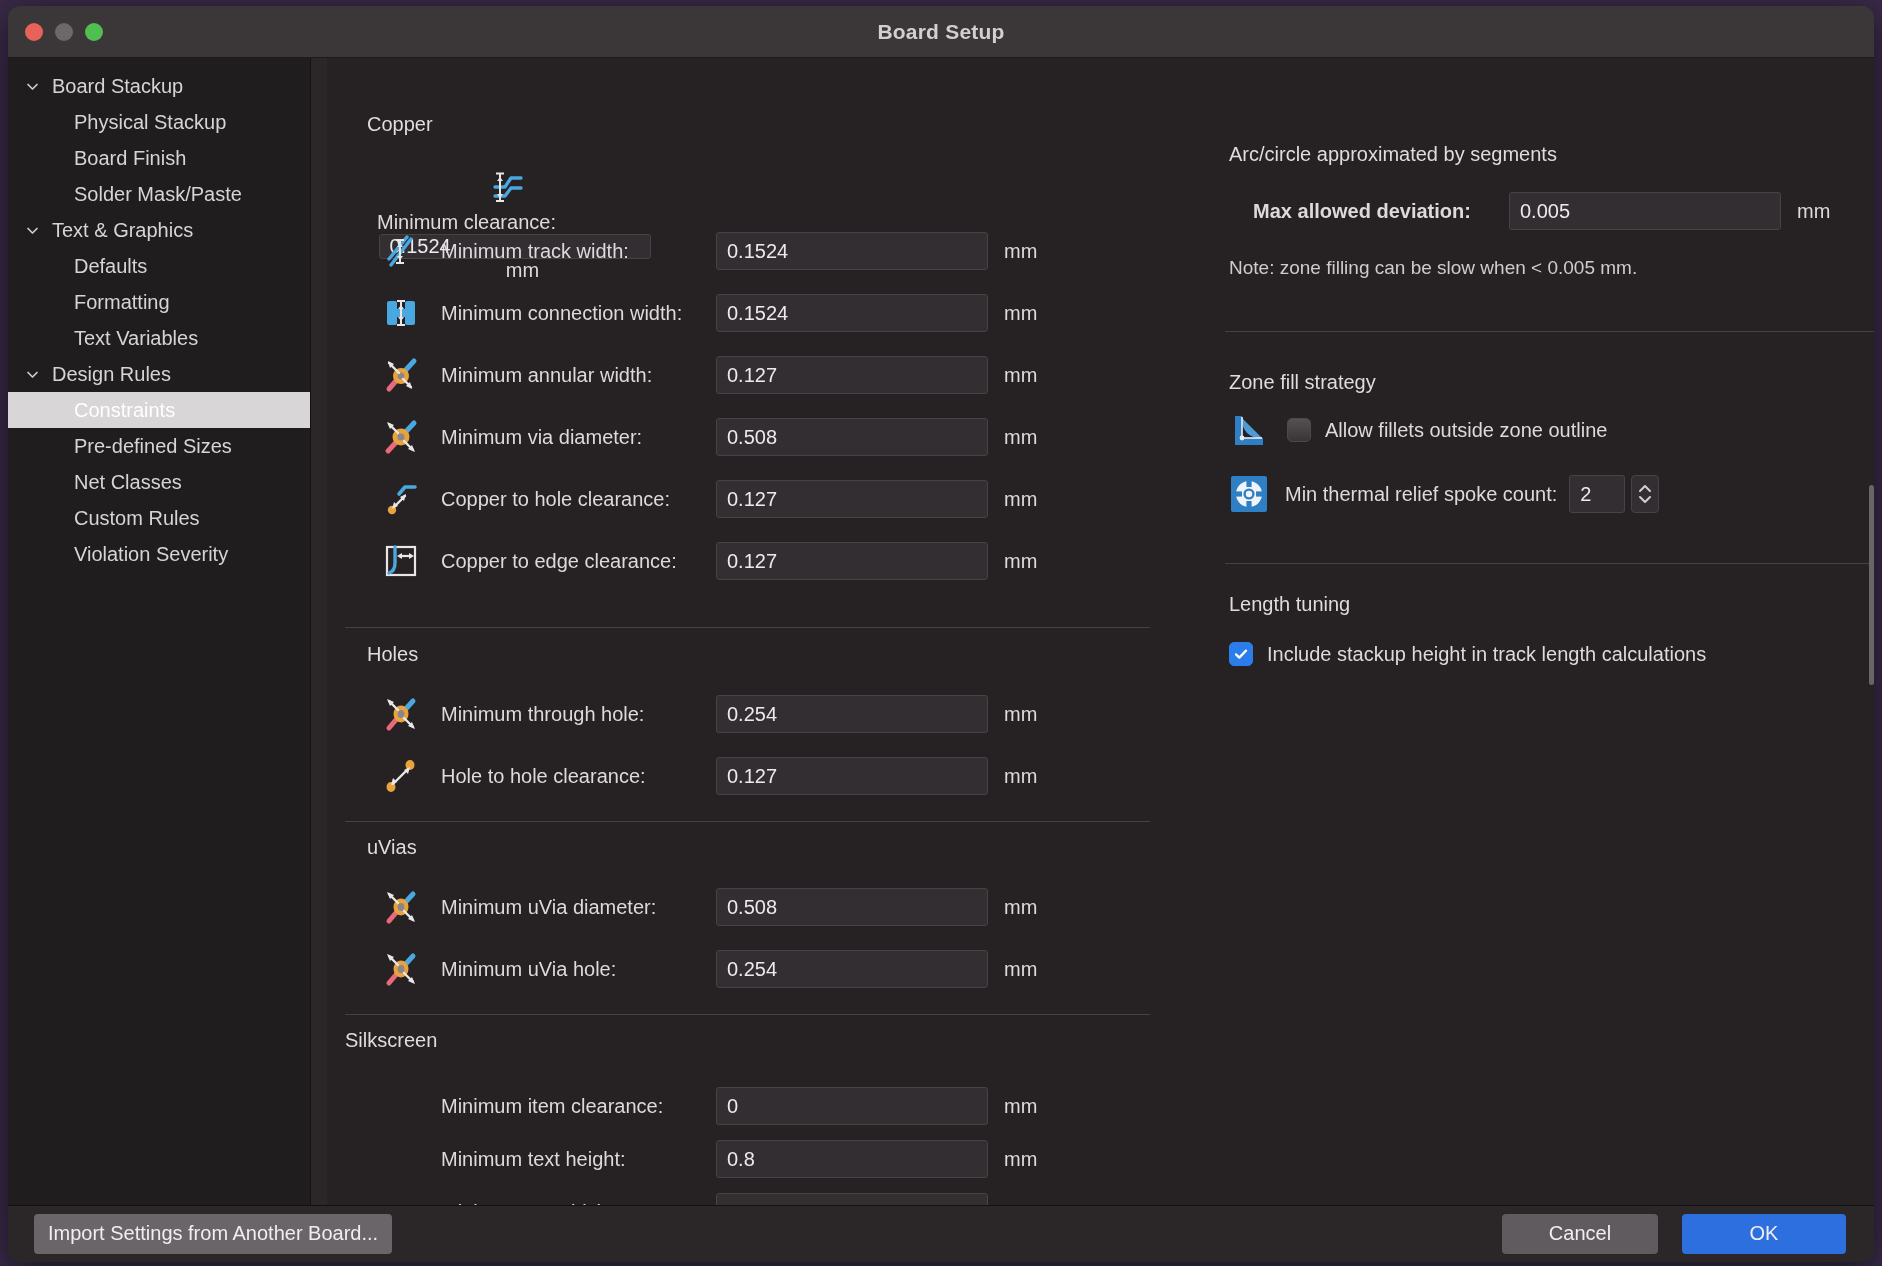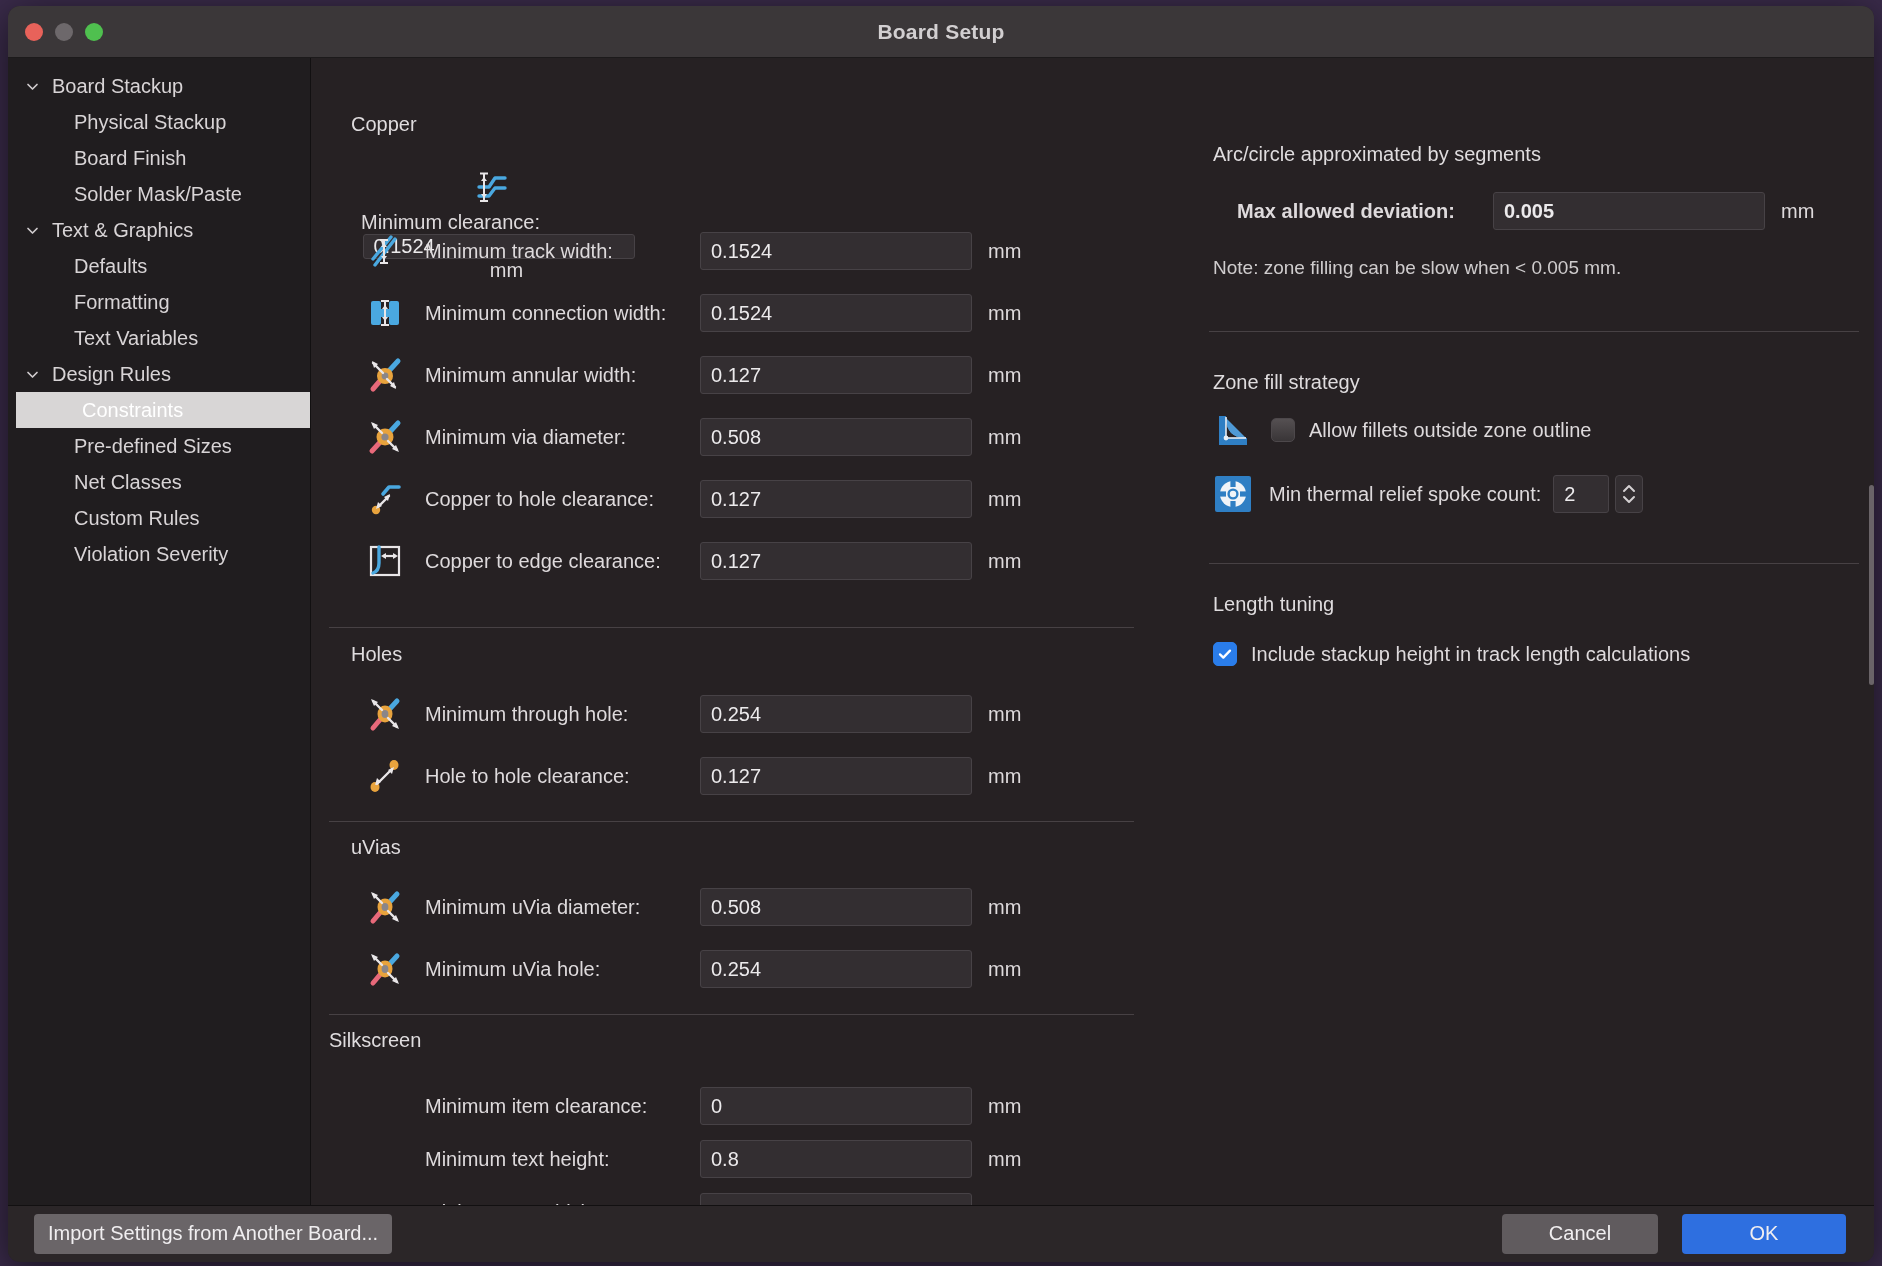--- a/index.html
+++ b/index.html
@@ -30,21 +30,21 @@
   .light { width: 18px; height: 18px; border-radius: 50%; }
   .light.close { background: #e8625a; }
   .light.min   { background: #6d686b; }
   .light.max   { background: #4fc04f; }
   #title {
     position: absolute; left: 0; right: 0; text-align: center;
     font-size: 21px; font-weight: bold; color: #d2cfd1;
     letter-spacing: .2px;
   }
   
-  #body { display: flex; height: 1147px; }
+  #body { display: flex; height: 1147px; gap: 16px; }
   
   #sidebar {
     width: 303px; flex: 0 0 303px;
     background: #201d1f;
     border-right: 1px solid #121011;
     padding-top: 10px;
   }
   .nav-item {
     position: relative;
     height: 36px;
@@ -58,21 +58,20 @@
   .nav-item .chev {
     position: absolute; left: 16px; top: 50%;
     transform: translateY(-50%);
     width: 16px; height: 16px;
     display: flex; align-items: center; justify-content: center;
   }
   .nav-item .chev svg { display: block; }
   .nav-item.selected {
     background: #d8d6d6;
     color: #ffffff;
-    margin-left: 8px;
   }
   
   #content {
     flex: 1; position: relative;
     background: #262123;
     display: flex;
   }
   #col-left { width: 860px; flex: 0 0 860px; position: relative; padding-top: 10px;}
   #col-right { flex: 1; position: relative; padding-top: 10px; margin-top: 27px;}
 
@@ -471,21 +470,21 @@
           <span class="unit">mm</span>
         </div>
       </div>
 
       <div id="col-right">
 
         <div class="sec-title" style="position:absolute;left:42px;top:58px;">Arc/circle approximated by segments</div>
 
         <div class="row" style="position:absolute;left:42px;top:100px;">
           <span class="lbl" style="width:280px;text-align:center;padding-right:14px;font-weight:bold;">Max allowed deviation:</span>
-          <input class="inp" style="width: 272px; font-weight: bold;" value="0.005">
+          <input class="inp" style="width: 272px;" value="0.005">
           <span class="unit">mm</span>
         </div>
 
         <div class="note" style="position:absolute;left:42px;top:172px;">Note: zone filling can be slow when &lt; 0.005 mm.</div>
 
         <div class="hr" style="position:absolute;left:38px;top:236px;width:650px;"></div>
 
         <div class="sec-title" style="position:absolute;left:42px;top:286px;">Zone fill strategy</div>
 
         <div style="position:absolute;left:42px;top:325px;display:flex;align-items:center;">

